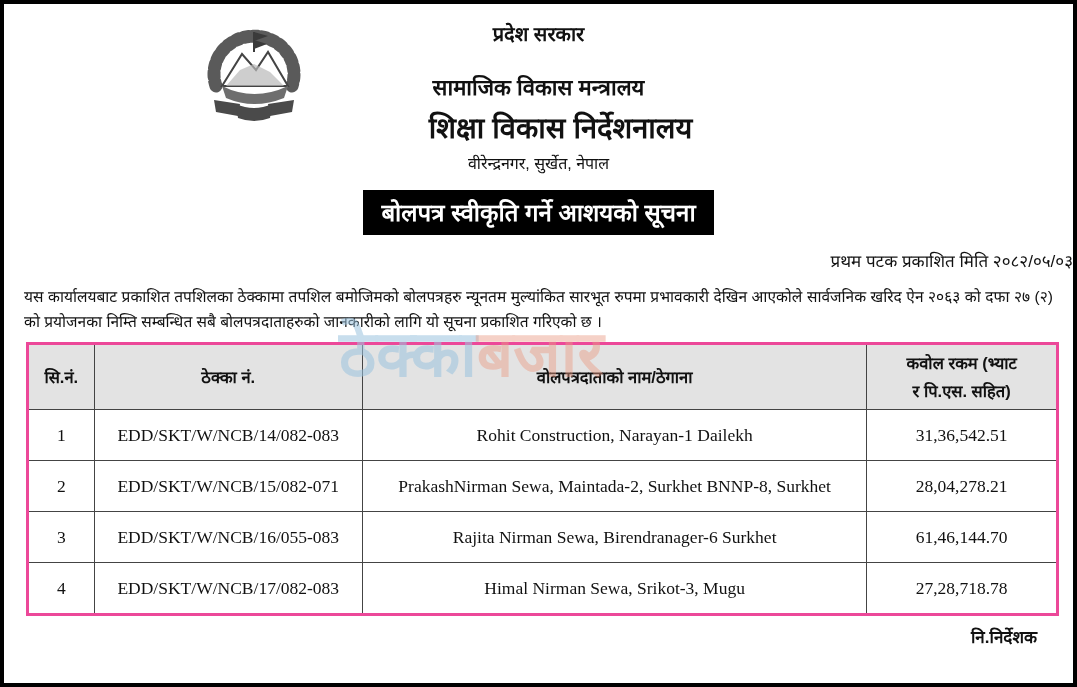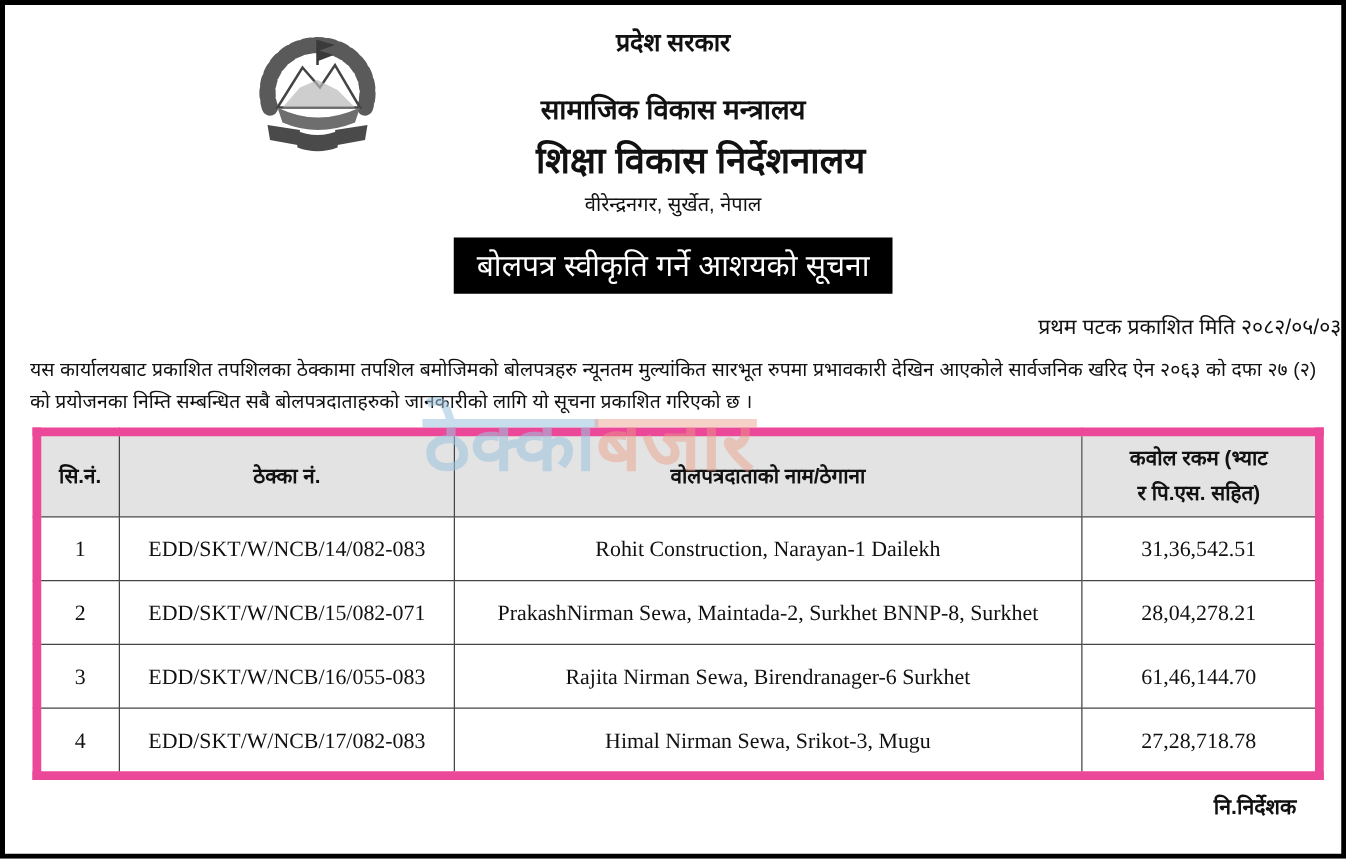--- a/index.html
+++ b/index.html
@@ -16,21 +16,21 @@
   .header{ text-align:center; padding-top:14px; }
   .h-govt{ font-size:20px; font-weight:bold; margin:2px 0; }
   .h-ministry{ font-size:22px; font-weight:bold; margin:24px 0 4px; }
   .h-directorate{ font-size:29px; font-weight:bold; margin:6px 0 4px;padding-left:44px; }
   .h-province{ font-size:16px; font-weight:bold; margin:8px 0 2px; }
   .h-address{ font-size:16px; font-weight:normal; margin:6px 0 0; }
   .emblem{ position:absolute; left:196px; top:20px; width:108px; height:104px; }
   .banner{
     width:fit-content; margin:16px auto 0;
     background:#000; color:#fff;
-    font-size:24px; font-weight:normal;
+    font-size:24px; font-weight:bold;
     padding:5px 18px 7px;
   }
   .pubdate{ text-align:right; font-size:17px; font-weight:normal; margin-top:14px; }
   .bodytext{
     margin:12px 20px 0; font-size:15.5px; line-height:1.62;
     text-align:justify;
   }
   .details-label{ text-align:center; font-size:17px; font-weight:bold; margin-top:10px; }
   .watermark{
     position:absolute; left:335px; top:318px;
@@ -41,21 +41,21 @@
   .wm1{ color:#9cc4df; opacity:.55; }
   .wm2{ color:#eb9b84; opacity:.45; }
   table.notice{
     margin:8px 22px 0; width:1033px;
     border-collapse:collapse; table-layout:fixed;
   }
   table.notice th, table.notice td{
     border:1px solid #444; text-align:center; vertical-align:middle;
     overflow:hidden;
   }
-  table.notice{ border:7px solid #ec4899; }
+  table.notice{ border:3px solid #ec4899; }
   table.notice th{
     background:#e3e3e3; font-size:16.5px; font-weight:bold;
     height:60px; padding:2px 6px; line-height:1.7;
   }
   table.notice td{
     height:46px; font-family:"Liberation Serif",serif; font-size:17.5px;
     background:#fff; padding:2px 6px;
   }
   .col-sn{ width:66px; } .col-contract{ width:266px; }
   .col-bidder{ width:500px; } .col-amount{ width:189px; }

